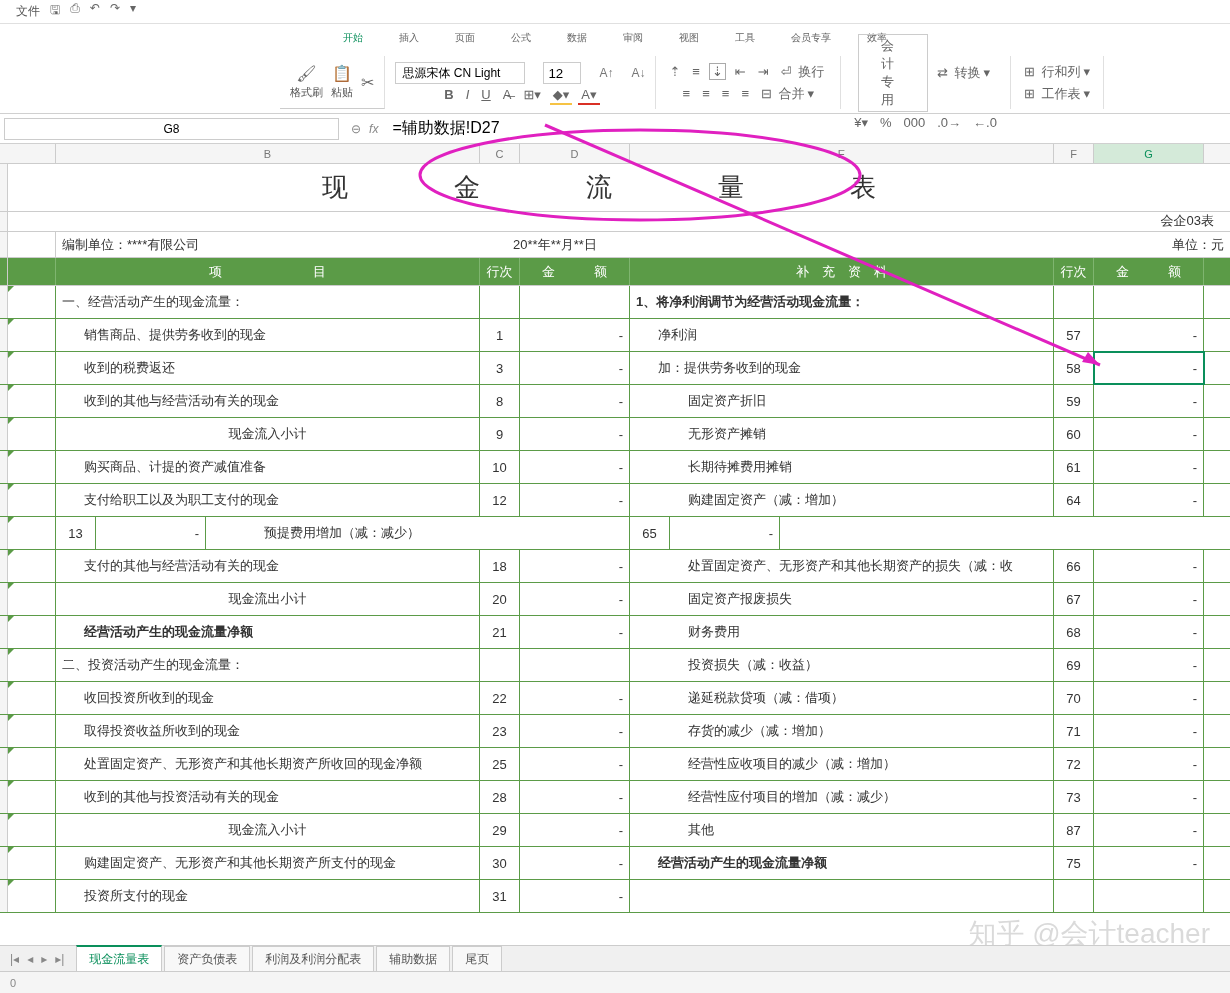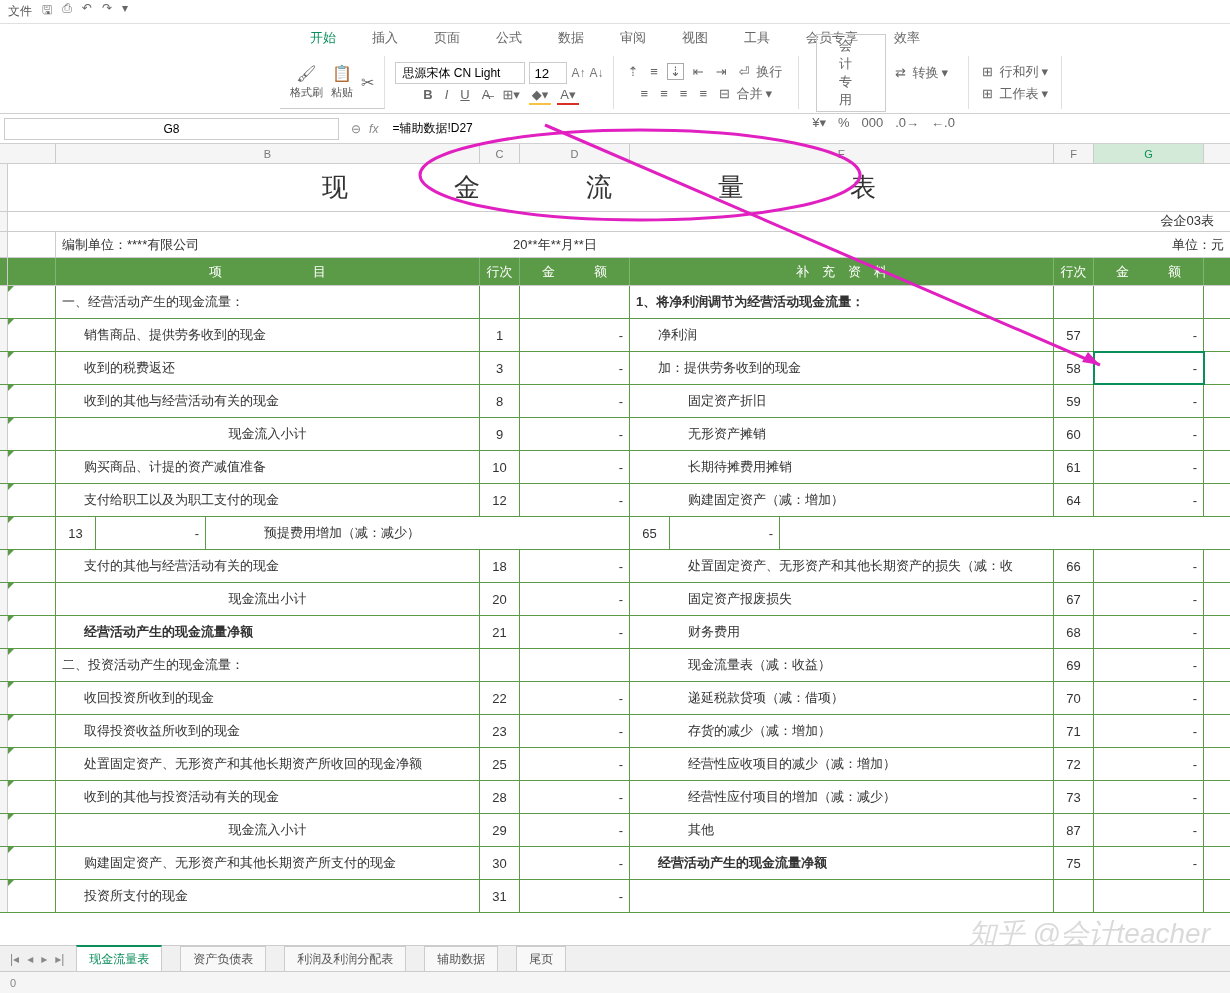--- a/index.html
+++ b/index.html
@@ -1,38 +1,38 @@
 <!DOCTYPE html>
 <html><head>
 <meta charset="utf-8">
 <style>
 *{box-sizing:border-box;margin:0;padding:0;font-family:"Microsoft YaHei","SimSun",sans-serif}
 body{background:#fff;font-size:12px;color:#333;overflow:hidden;width:1230px;height:993px;position:relative}
-.topbar{height:24px;display:flex;align-items:center;padding:0 8px;border-bottom:1px solid #e0e0e0}
+.topbar{height:24px;display:flex;align-items:center;padding:0 16px;border-bottom:1px solid #e0e0e0}
 .topbar .qat{display:flex;gap:10px;color:#666}
 .qat span{cursor:pointer}
-.menubar{height:28px;display:flex;align-items:center;justify-content:center;gap:28px;color:#666;font-size:13px}
+.menubar{height:28px;display:flex;align-items:center;justify-content:center;gap:28px;color:#666;font-size:10px}
 .menubar .tab{cursor:pointer;padding:2px 4px}
 .menubar .tab.active{color:#0a8f5b;font-weight:500}
 .ribbon{height:62px;border-bottom:1px solid #d0d0d0;display:flex;align-items:center;padding:4px 0;background:#fff}
 .rgroup{display:flex;flex-direction:column;align-items:center;padding:0 10px;border-right:1px solid #e0e0e0;height:100%;justify-content:center;gap:2px}
 .rgroup.row{flex-direction:row;gap:8px}
 .rbtn{display:flex;flex-direction:column;align-items:center;gap:2px;cursor:pointer;color:#555;font-size:11px}
 .rbtn .ic{font-size:16px;color:#666}
-.fontbox{display:flex;gap:4px;align-items:center}
+.fontbox{display:flex;gap:18px;align-items:center}
 .fontsel{border:1px solid #ccc;padding:2px 6px;font-size:12px;width:130px;height:22px;background:#fff}
 .sizesel{border:1px solid #ccc;padding:2px 4px;width:38px;height:22px;background:#fff}
 .iconrow{display:flex;gap:6px;align-items:center;color:#666;font-size:13px}
 .iconrow span{cursor:pointer;padding:1px 3px}
 .underA{position:relative}
 .underA:after{content:"";position:absolute;bottom:-2px;left:0;right:0;height:2px;background:var(--c)}
 .formulabar{height:30px;border-bottom:1px solid #d0d0d0;display:flex;align-items:center;background:#fff}
 .namebox{width:335px;border:1px solid #ccc;margin:2px 4px;padding:3px 8px;text-align:center;background:#fff;font-size:12px}
 .fxarea{display:flex;align-items:center;gap:8px;padding:0 8px;color:#888}
-.fxinput{border:none;padding:3px 6px;font-size:12px;width:400px;outline:none}
+.fxinput{border:none;padding:3px 6px;font-size:16px;width:400px;outline:none}
 .colhdr{height:20px;display:flex;background:#f5f5f5;border-bottom:1px solid #ccc}
 .colhdr .corner{width:56px;border-right:1px solid #ccc}
 .colhdr .ch{border-right:1px solid #ccc;text-align:center;line-height:20px;color:#777;font-size:11px;position:relative}
 .colhdr .ch.sel{background:#d4ead9;color:#0a8f5b}
 .sheet{position:relative;height:800px;overflow:hidden}
 .row{display:flex;border-bottom:1px solid #ccc}
 .rh{width:8px;background:#f5f5f5;border-right:1px solid #ccc}
 .cell{border-right:1px solid #ccc;padding:4px 6px;font-size:13px;display:flex;align-items:center;overflow:hidden;white-space:nowrap}
 .title-row{height:48px}
 .title-cell{flex:1;display:flex;justify-content:center;align-items:center;font-size:26px;letter-spacing:40px;color:#333;font-weight:500}
@@ -48,24 +48,24 @@
 .cE{width:424px}
 .cF{width:40px;justify-content:center}
 .cG{width:110px;justify-content:flex-end}
 .indent1{padding-left:28px!important}
 .indent2{padding-left:58px!important}
 .subtotal{justify-content:center!important}
 .bold{font-weight:700}
 .selcell{outline:2px solid #0a8f5b;outline-offset:-1px;background:#fff}
 .sheettabs{position:absolute;bottom:22px;left:0;right:0;height:26px;background:#f0f0f0;border-top:1px solid #ccc;display:flex;align-items:center;padding:0 6px;gap:0}
 .sheettabs .nav{color:#888;padding:0 4px;cursor:pointer}
-.stab{padding:4px 12px;border:1px solid #ccc;border-bottom:none;background:#f8f8f8;margin-right:18px;cursor:pointer;font-size:12px;color:#555}
+.stab{padding:4px 12px;border:1px solid #ccc;border-bottom:none;background:#f8f8f8;margin-right:2px;cursor:pointer;font-size:12px;color:#555}
 .stab.active{background:#fff;color:#0a8f5b;border-top:2px solid #0a8f5b}
 .statusbar{position:absolute;bottom:0;left:0;right:0;height:22px;background:#f5f5f5;border-top:1px solid #ccc;display:flex;align-items:center;padding:0 10px;font-size:11px;color:#888}
-.watermark{position:absolute;bottom:40px;right:20px;font-size:28px;color:rgba(150,150,150,0.35);font-style:italic;pointer-events:none}
+.watermark{position:absolute;bottom:40px;right:20px;font-size:28px;color:rgba(150,150,150,0.35);pointer-events:none}
 svg.annot{position:absolute;top:0;left:0;pointer-events:none;z-index:50}
 .triangle{position:absolute;left:0;top:0;width:0;height:0;border-top:6px solid #5b9b47;border-right:6px solid transparent}
 .cellwrap{position:relative}
 </style>
 </head>
 <body>
 
 <div class="topbar">
   <span style="color:#555;margin-right:10px">文件</span>
   <div class="qat">
@@ -340,21 +340,21 @@
         <div class="cell cG">-</div>
       </div>
       <div class="row data-row">
         <div class="rh"></div>
         <div class="cell cA cellwrap">
           <div class="triangle"></div>
         </div>
         <div class="cell cB">二、投资活动产生的现金流量：</div>
         <div class="cell cC"></div>
         <div class="cell cD"></div>
-        <div class="cell cE indent2">现金流量表（减：收益）</div>
+        <div class="cell cE indent2">投资损失（减：收益）</div>
         <div class="cell cF">69</div>
         <div class="cell cG">-</div>
       </div>
       <div class="row data-row">
         <div class="rh"></div>
         <div class="cell cA cellwrap">
           <div class="triangle"></div>
         </div>
         <div class="cell cB indent1">收回投资所收到的现金</div>
         <div class="cell cC">22</div>

